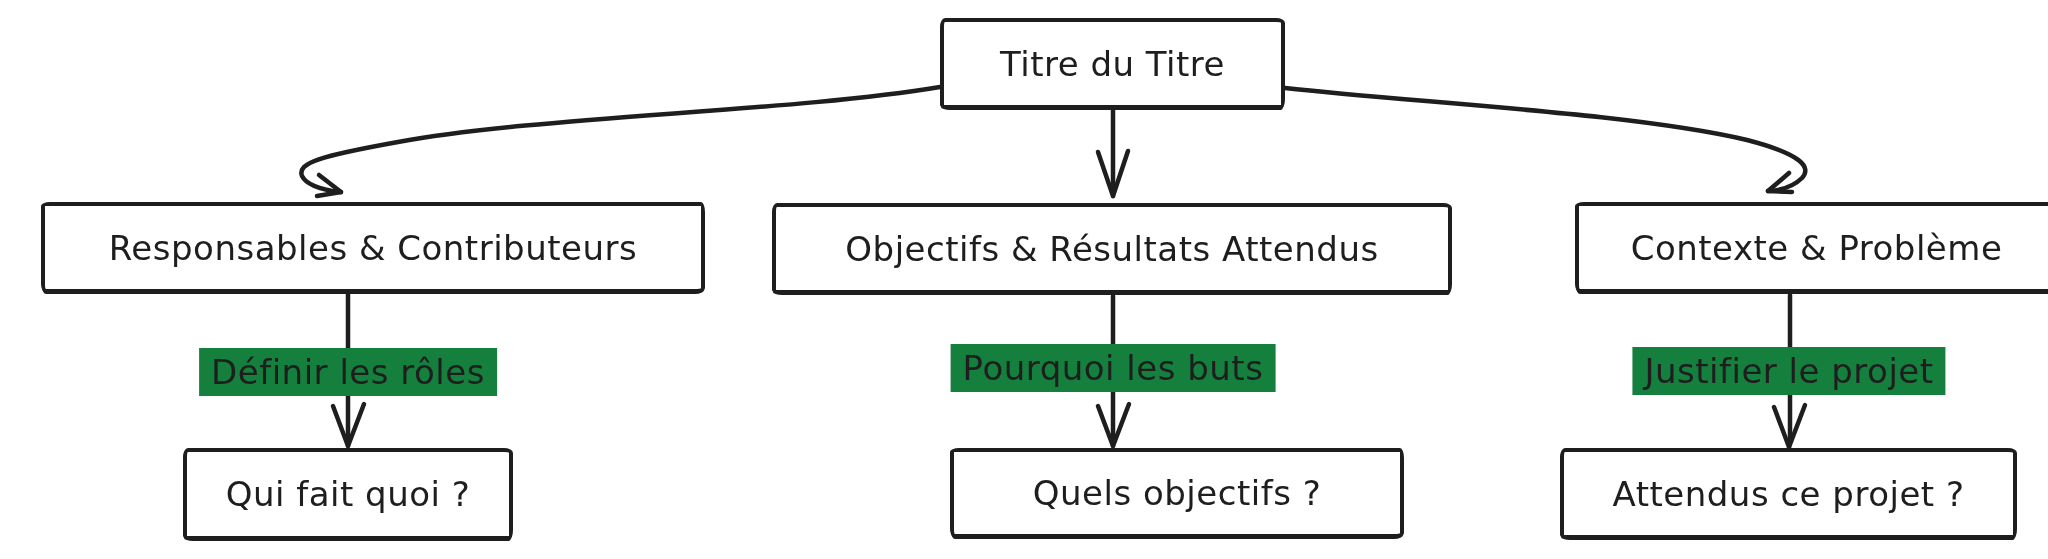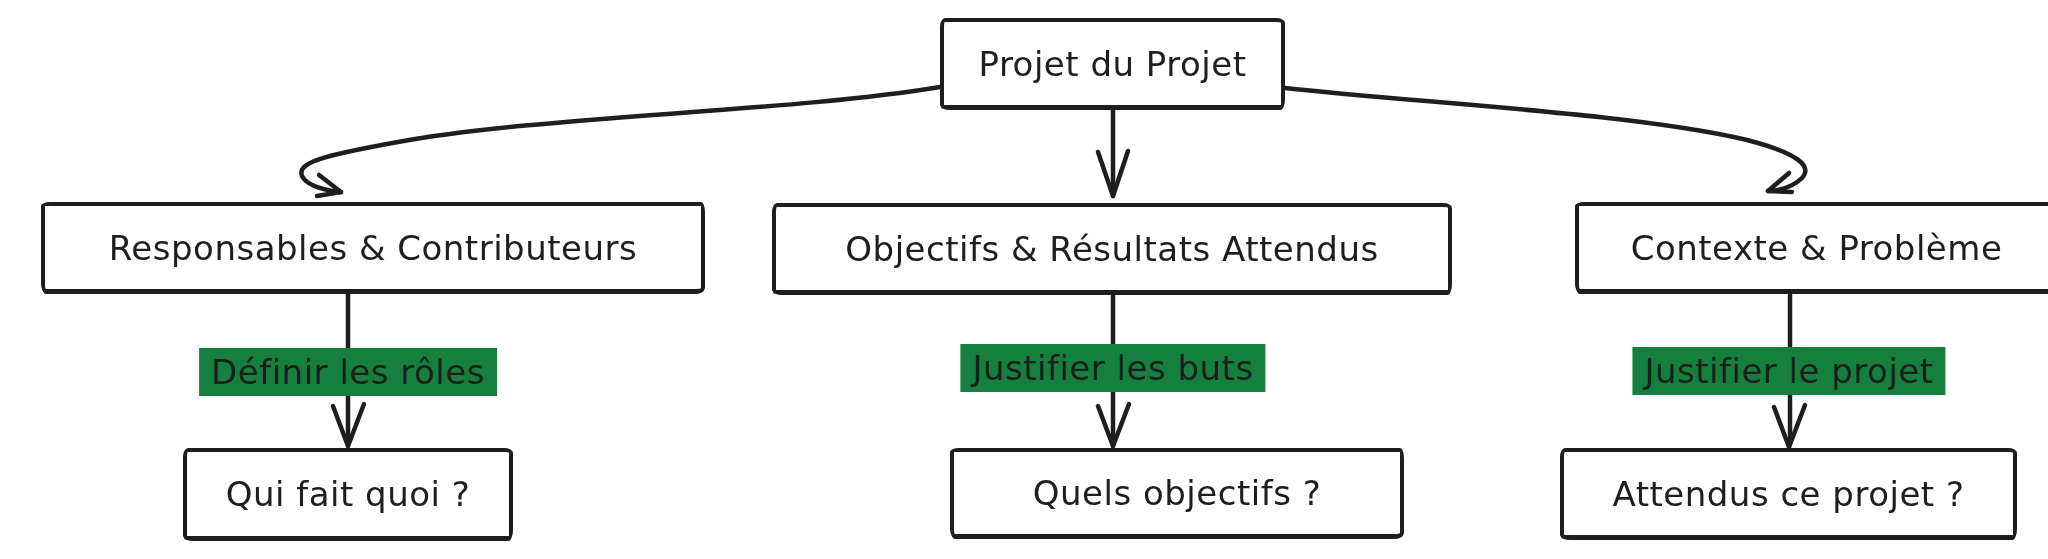--- a/index.html
+++ b/index.html
@@ -104,21 +104,21 @@
     </g>
 
     <g>
       <path d="M 1790 295 L 1790 441"></path>
       <path d="M 1789 447 L 1774 407"></path>
       <path d="M 1789 447 L 1805 405"></path>
     </g>
   </svg>
 
   <div class="node r1" id="node-root">
-    <span>Projet du Projet</span>
+    <span>Titre du Titre</span>
   </div>
 
   <div class="node r2" id="node-col1">
     <span>Responsables &amp; Contributeurs</span>
   </div>
 
   <div class="node r1" id="node-col2">
     <span>Objectifs &amp; Résultats Attendus</span>
   </div>
 
@@ -132,16 +132,16 @@
 
   <div class="node r2" id="node-leaf2">
     <span>Quels objectifs ?</span>
   </div>
 
   <div class="node r1" id="node-leaf3">
     <span>Attendus ce projet ?</span>
   </div>
 
   <div class="edge-label" id="edge-label-1">Définir les rôles</div>
-  <div class="edge-label" id="edge-label-2">Justifier les buts</div>
+  <div class="edge-label" id="edge-label-2">Pourquoi les buts</div>
   <div class="edge-label" id="edge-label-3">Justifier le projet</div>
 
 </div>
 
 </body></html>

